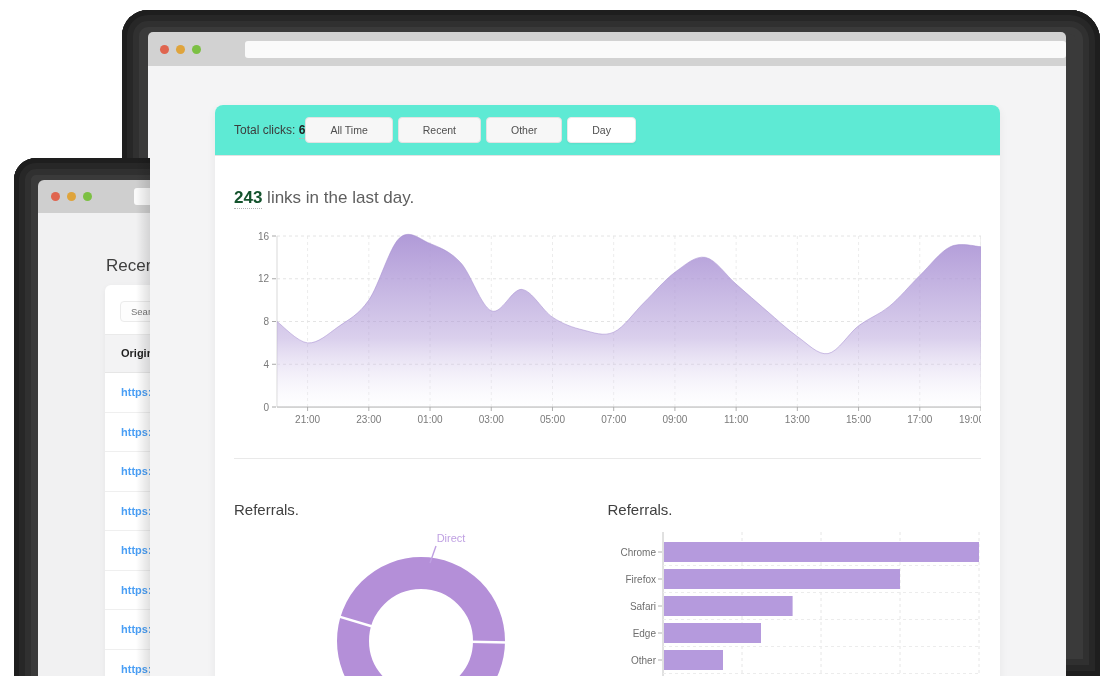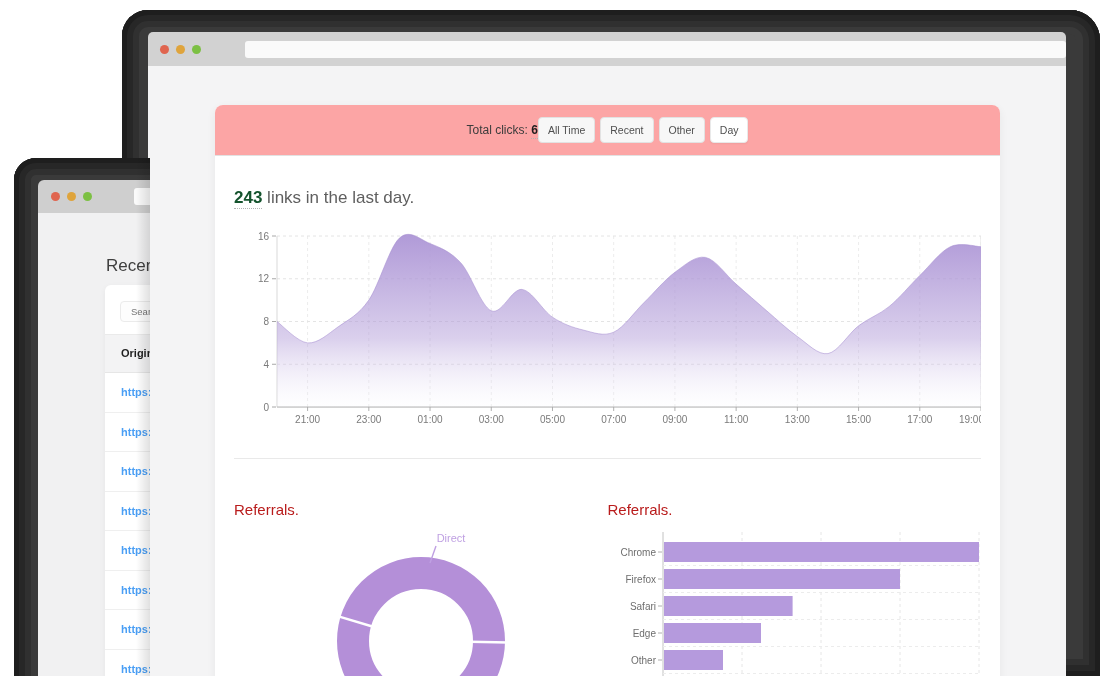--- a/index.html
+++ b/index.html
@@ -39,38 +39,38 @@
     border-top-left-radius:26px;border-top-right-radius:30px;
     box-shadow:inset 0 0 0 5px #1e1e1e, inset 0 0 0 11px #272727, inset 0 0 0 17px #303030, inset 0 0 0 24px #3a3a3a;
     clip-path:polygon(0 0, 100% 0, 100% 100%, 28px 100%, 28px 148px, 0 148px);}
   #front-titlebar{position:absolute;left:26px;top:22px;width:918px;height:34px;background:#d2d2d2;
     border-top-left-radius:5px;border-top-right-radius:5px;display:flex;align-items:center;}
   #front-titlebar .dots{padding-left:11.5px;}
   #front-urlbar{margin-left:44px;width:841px;}
   #front-page{position:absolute;left:26px;top:56px;width:918px;height:610px;background:#f4f4f5;}
   #dash-card{margin:39px 0 0 67px;width:785px;background:#ffffff;border-radius:8px;
     box-shadow:0 3px 10px rgba(0,0,0,0.06);min-height:560px;}
-  #card-header{height:50px;background:#fca5a5;border-bottom:1px solid #e2e2e2;
+  #card-header{height:50px;background:#5eead4;border-bottom:1px solid #e2e2e2;
     border-top-left-radius:8px;border-top-right-radius:8px;
-    display:flex;align-items:center;justify-content:center;padding:0 19px;}
+    display:flex;align-items:center;justify-content:flex-start;padding:0 19px;}
   #total-clicks{font-size:12px;color:#3c3c3c;}
   #total-clicks b{color:#1e1e1e;}
   .dotted{border-bottom:1px dotted #b3b3b3;padding-bottom:1px;}
   #range-buttons{display:flex;gap:5px;}
   .range-btn{font-family:"Liberation Sans",sans-serif;font-size:10.5px;color:#4f4f4f;
-    background:#f7f7f7;border:1px solid #e2e2e2;border-radius:4px;padding:6px 9px;cursor:pointer;}
+    background:#f7f7f7;border:1px solid #e2e2e2;border-radius:4px;padding:6px 24px;cursor:pointer;}
   .range-btn.active{background:#ffffff;border-color:#e9e9e9;box-shadow:0 1px 2px rgba(0,0,0,0.05);}
   #card-body{padding:0 19px;}
   #headline{margin-top:32px;font-size:17px;color:#5f5f5f;}
   #headline b{color:#14532d;}
   #area-chart{display:block;margin-top:20px;}
   #divider{margin-top:30px;border:none;border-top:1px solid #e9e9e9;height:0;}
   #sections{display:flex;margin-top:42px;}
   .section{width:50%;}
-  .section h3{margin:0 0 10px 0;font-size:15px;font-weight:400;color:#b91c1c;}
+  .section h3{margin:0 0 10px 0;font-size:15px;font-weight:400;color:#404040;}
   .chart-svg{display:block;}
   text{font-family:"Liberation Sans",sans-serif;}
 </style>
 </head>
 <body>
 
 <div class="win-frame" id="back-window">
   <div id="back-titlebar">
     <div class="dots">
       <span class="dot red"></span>

